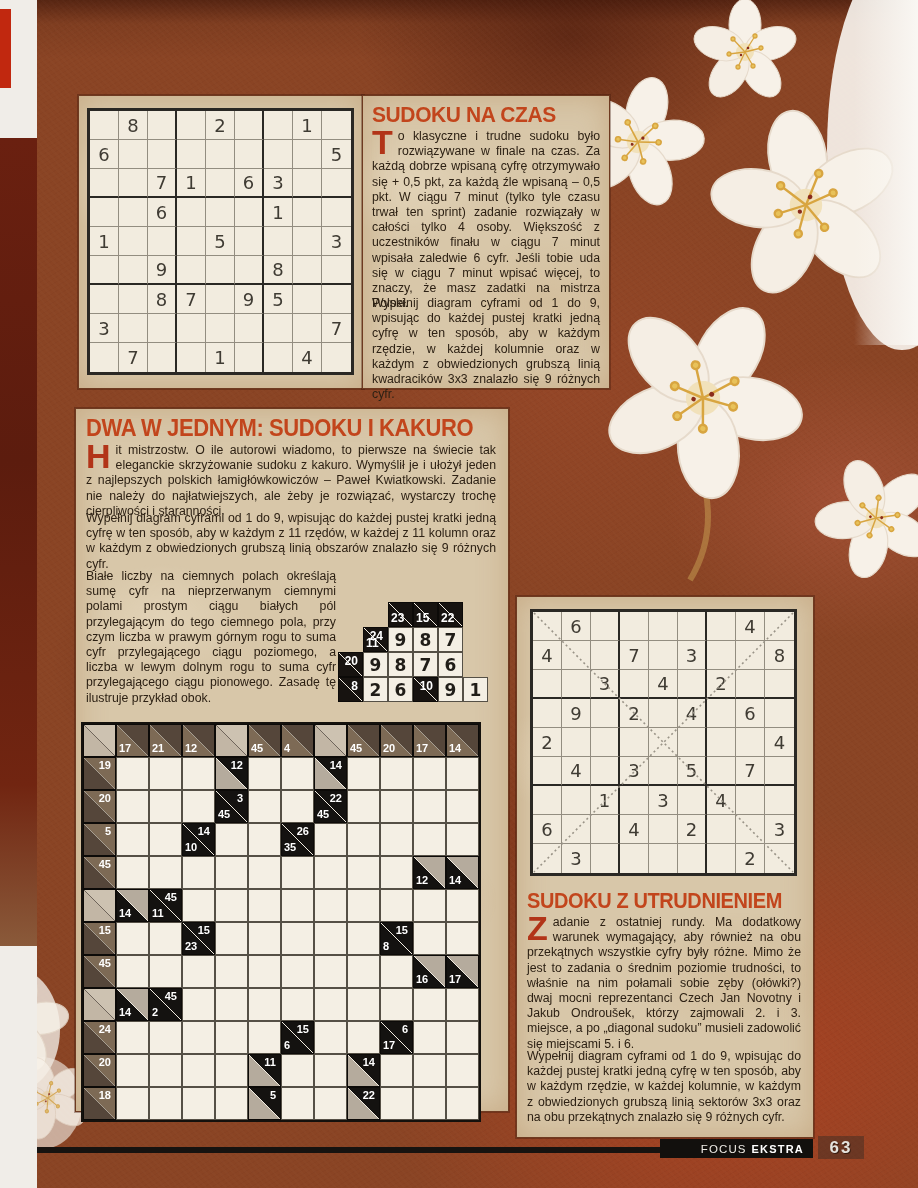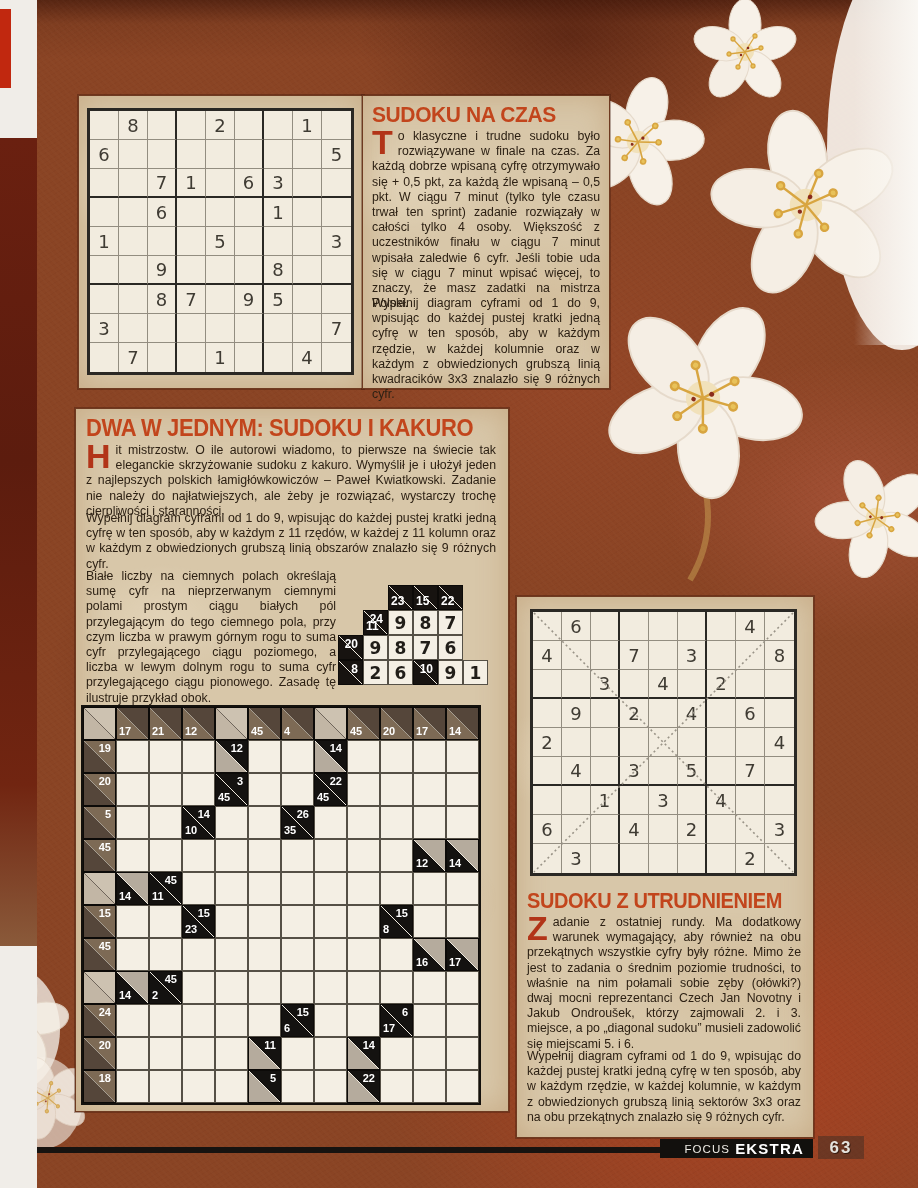--- a/index.html
+++ b/index.html
@@ -45,42 +45,42 @@
   .scell{box-sizing:border-box;display:flex;align-items:center;justify-content:center;
     border-right:1px solid #938d80;border-bottom:1px solid #938d80;
     font-family:"DejaVu Sans",sans-serif;font-size:18px;color:#3f3b33;}
   .scell.tr{border-right:2px solid #2a2824;}
   .scell.tb{border-bottom:2px solid #2a2824;}
   .scell.lastc{border-right:none;}
   .scell.lastr{border-bottom:none;}
   .diag-overlay{position:absolute;left:0;top:0;pointer-events:none;}
 
   
-  .kgrid{position:absolute;display:grid;background:#3a352d;border:2px solid #14110d;}
+  .kgrid{position:absolute;display:grid;background:#3a352d;border:2px solid #14110d;margin-top:17px;}
   .kgrid.example{background:transparent;border:none;}
   .kcell{box-sizing:border-box;position:relative;}
   .kwhite{background:#f4efe4;border:1px solid #555046;}
   .kwhite.kval{display:flex;align-items:center;justify-content:center;
     font-family:"DejaVu Sans",sans-serif;font-weight:600;font-size:17px;color:#201d18;}
   .ksum{border:1.5px solid #0c0a08;}
   .kdiag{border:1.5px solid #0c0a08;
     background:linear-gradient(to top right,#c2b6a5 48.8%,#6e645a 48.8%,#6e645a 50.6%,#cdc2b1 50.6%);}
   .ksum span{position:absolute;font-family:"Liberation Sans",sans-serif;font-weight:700;color:#fff;line-height:1;}
   .ksum .trn{top:2px;right:4px;}
   .ksum .bln{bottom:2px;left:2px;}
   .kgrid.main .ksum span{font-size:11px;}
   .kgrid.example .ksum span{font-size:12px;}
   .kgrid.example .kabsent{border:none;background:transparent;}
 
   
   .foot-line{position:absolute;left:37px;top:1147px;width:640px;height:6px;background:#171310;z-index:3;}
   .foot-bar{position:absolute;left:660px;top:1139px;width:153px;height:19px;background:#12100d;z-index:3;
     display:flex;align-items:center;justify-content:flex-end;padding-right:9px;box-sizing:border-box;}
   .foot-bar .b1{color:#efece6;font-size:11.5px;letter-spacing:1.1px;font-weight:400;margin-right:5px;}
-  .foot-bar .b2{color:#ffffff;font-size:15px;letter-spacing:1.2px;font-weight:800;}
+  .foot-bar .b2{color:#ffffff;font-size:11px;letter-spacing:1.2px;font-weight:800;}
   .page-num{position:absolute;left:818px;top:1136px;width:46px;height:23px;z-index:3;
     background:rgba(52,42,35,.45);display:flex;align-items:center;justify-content:center;
     color:#e5e2dc;font-weight:700;font-size:17px;letter-spacing:2px;text-shadow:1px 1px 0 rgba(20,10,5,.6);}
 </style>
 </head>
 <body>
 
 <div class="grain"></div>
 
 <svg class="photo" width="918" height="1188" viewBox="0 0 918 1188">

